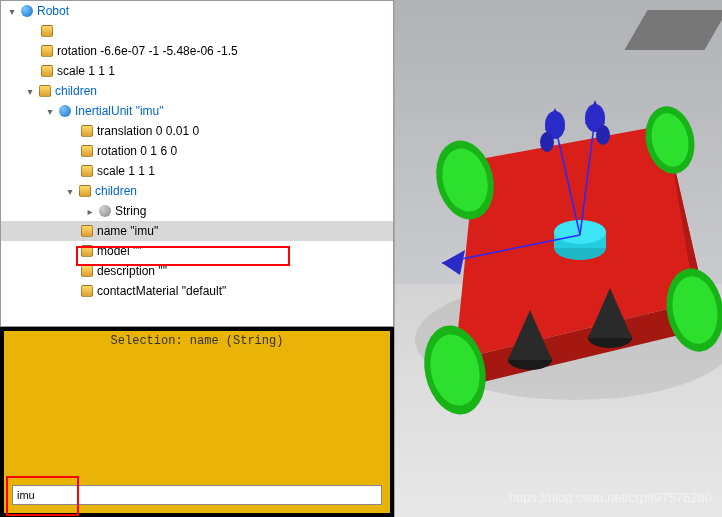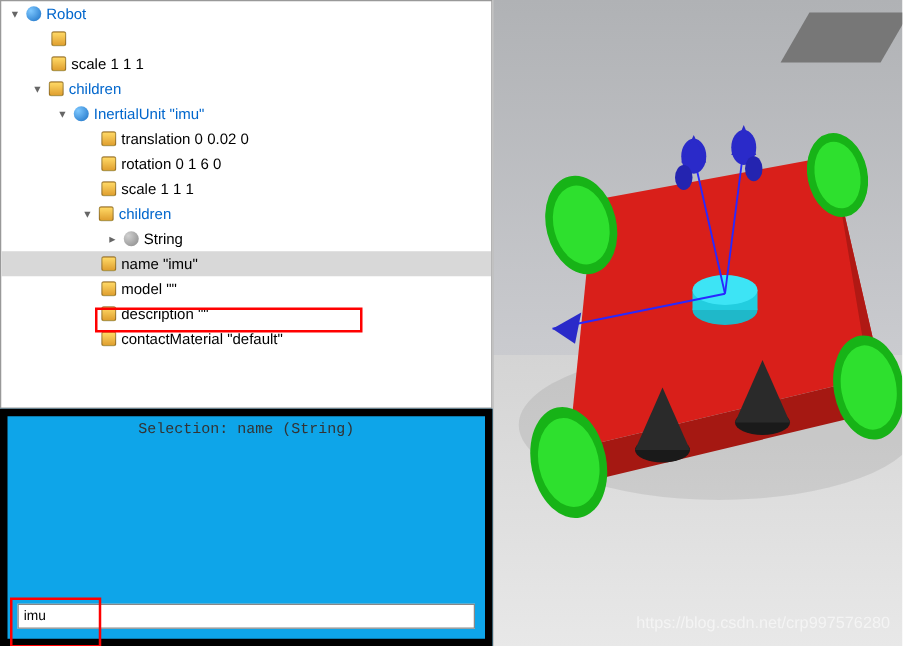--- a/index.html
+++ b/index.html
@@ -10,21 +10,21 @@
 .tree-item.selected { background: #d8d8d8; }
 .indent { display: inline-block; }
 .expander { width: 14px; height: 14px; display: inline-flex; align-items: center; justify-content: center; color: #666; font-size: 10px; margin-right: 2px; }
 .expander.empty { visibility: hidden; }
 .icon { width: 12px; height: 12px; margin-right: 4px; display: inline-flex; align-items: center; justify-content: center; }
 .icon-sphere { border-radius: 50%; }
 .icon-box { border-radius: 2px; border: 1px solid rgba(0,0,0,0.3); }
 .tree-label { color: #000; }
 .tree-label.link { color: #0066cc; }
 .highlight-box { position: absolute; border: 2px solid #ff0000; pointer-events: none; }
-.bottom-panel { height: 190px; border-top: 1px solid #999; background: #0ea5e9; display: flex; flex-direction: column; position: relative; border: 6px solid #000000;}
+.bottom-panel { height: 190px; border-top: 1px solid #999; background: #eab308; display: flex; flex-direction: column; position: relative; border: 4px solid #000000;}
 .selection-header { text-align: center; padding: 3px 0; font-family: 'Courier New', monospace; font-size: 12px; color: #333; }
 .input-area { margin-top: auto; padding: 8px; }
 .name-input { width: 100%; height: 20px; border: 1px solid #888; background: #fff; padding: 0 4px; font-size: 11px; font-family: Arial; margin-top: 18px; }
 .viewport { flex: 1; height: 517px; position: relative; background: linear-gradient(to bottom, #b0b2b5 0%, #cacbcf 55%, #d4d4d4 55%, #e8e8e8 100%); overflow: hidden; }
 .watermark { position: absolute; bottom: 12px; right: 10px; color: rgba(255,255,255,0.55); font-size: 13px; }
 .left-wrap { position: relative; }
 .robot-scene { position: absolute; top: 0; left: 0; width: 100%; height: 100%; }
 .top-shape { position: absolute; top: 10px; right: 6px; width: 80px; height: 40px; background: #777; transform: skewX(-30deg); }
 </style>
 </head>
@@ -39,20 +39,26 @@
       <span class="icon icon-sphere" style="background: radial-gradient(circle at 30% 30%, #7ec8ff, #1a6fc4);"></span>
       <span class="tree-label link">Robot</span>
     </div>
 
     <div class="tree-item">
       <span class="indent" style="width:24px"></span>
       <span class="expander empty">▾</span>
       <span class="icon icon-box" style="background: linear-gradient(#ffd966,#e0a030);"></span>
     </div>
 
+    <div class="tree-item">
+      <span class="indent" style="width:24px"></span>
+      <span class="expander empty">▾</span>
+      <span class="icon icon-box" style="background: linear-gradient(#ffd966,#e0a030);"></span>
+      <span class="tree-label">rotation -6.6e-07 -1 -5.48e-06 -1.5</span>
+    </div>
 
     <div class="tree-item">
       <span class="indent" style="width:24px"></span>
       <span class="expander empty">▾</span>
       <span class="icon icon-box" style="background: linear-gradient(#ffd966,#e0a030);"></span>
       <span class="tree-label">scale 1 1 1</span>
     </div>
 
     <div class="tree-item">
       <span class="indent" style="width:22px"></span>
@@ -65,21 +71,21 @@
       <span class="indent" style="width:42px"></span>
       <span class="expander">▾</span>
       <span class="icon icon-sphere" style="background: radial-gradient(circle at 30% 30%, #7ec8ff, #1a6fc4);"></span>
       <span class="tree-label link">InertialUnit "imu"</span>
     </div>
 
     <div class="tree-item">
       <span class="indent" style="width:64px"></span>
       <span class="expander empty">▾</span>
       <span class="icon icon-box" style="background: linear-gradient(#ffd966,#e0a030);"></span>
-      <span class="tree-label">translation 0 0.02 0</span>
+      <span class="tree-label">translation 0 0.01 0</span>
     </div>
 
     <div class="tree-item">
       <span class="indent" style="width:64px"></span>
       <span class="expander empty">▾</span>
       <span class="icon icon-box" style="background: linear-gradient(#ffd966,#e0a030);"></span>
       <span class="tree-label">rotation 0 1 6 0</span>
     </div>
 
     <div class="tree-item">

